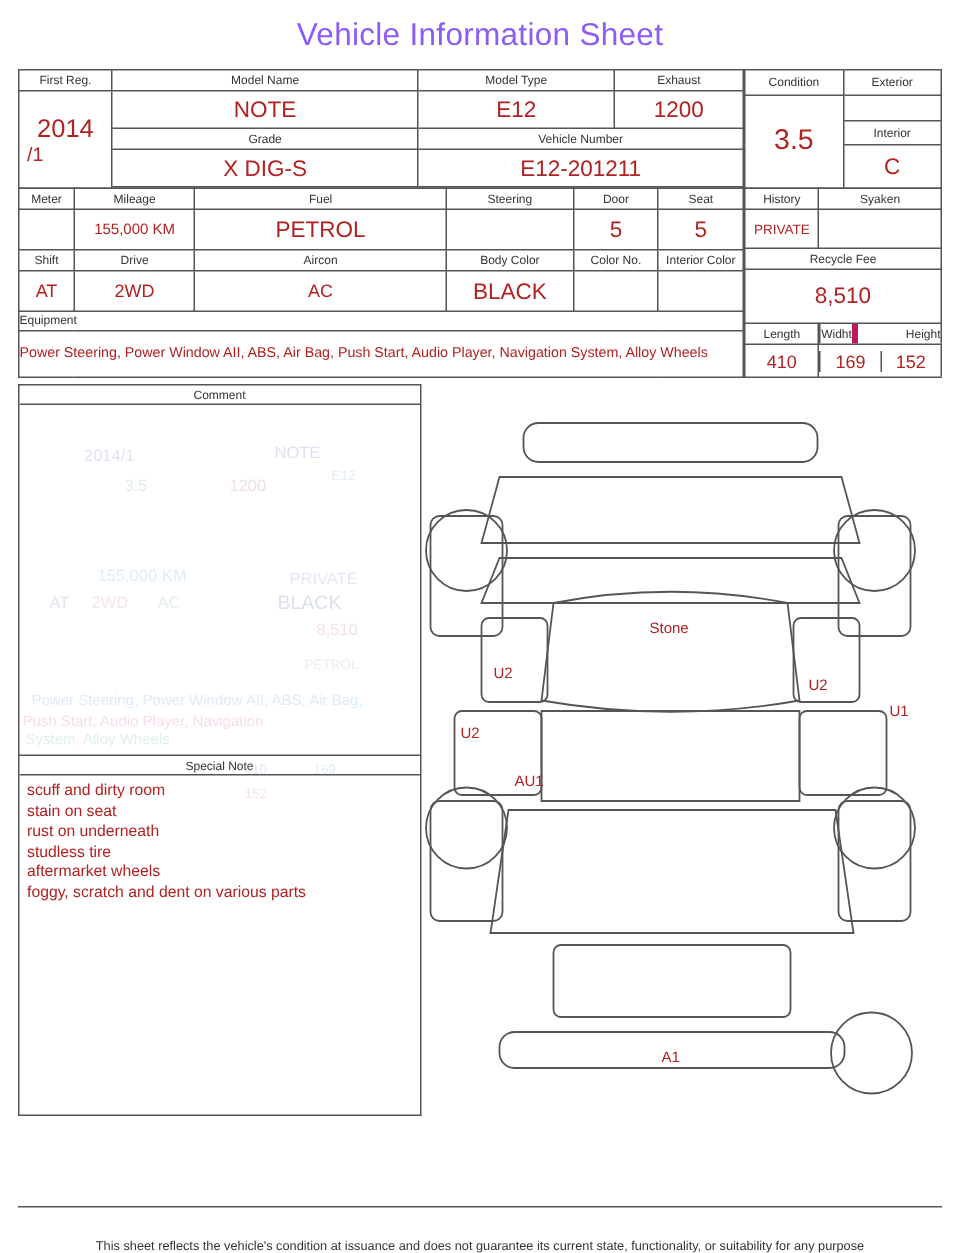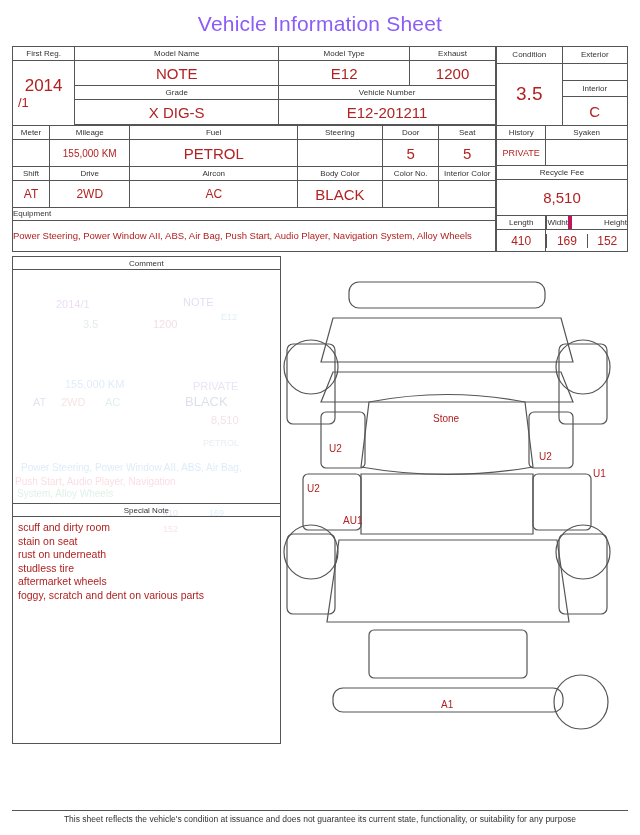--- a/index.html
+++ b/index.html
@@ -51,23 +51,23 @@
   .rightcol { width: 362px; position: relative; }
 
   .boxtitle { font-size: 8px; color: #333; text-align: center; height: 13px; line-height: 13px; border-bottom: 1px solid #555;}
   .commentbox { border: 1px solid #555; height: 248px; position: relative; overflow: hidden; }
   .notebox { border: 1px solid #555; border-top: none; height: 240px; position: relative; overflow: hidden;}
   .notetext { color: #b22222; font-size: 10.5px; line-height: 13.5px; padding: 4px 5px; white-space: pre-line; }
 
   .ghost { position: absolute; font-size: 11px; opacity: 0.35; pointer-events: none; white-space: nowrap; }
 
   .footer {
-    position: absolute; left: 12px; bottom: 11px; width: 616px;
+    position: absolute; left: 12px; bottom: 0; width: 616px;
     font-size: 8.5px; color: #333; text-align: center;
-    border-top: 1px solid #555; padding-top: 3px;
+    border-top: 1px solid #555; padding-top: 20px;
   }
   .diagram { position: absolute; left: 0; top: -4px; }
   .dlabel { fill: #b22222; font-size: 10px; font-family: "Liberation Sans", sans-serif; }
 </style>
 </head>
 <body>
 
 <div class="sheet">
 
   <div class="title">Vehicle Information Sheet</div>

